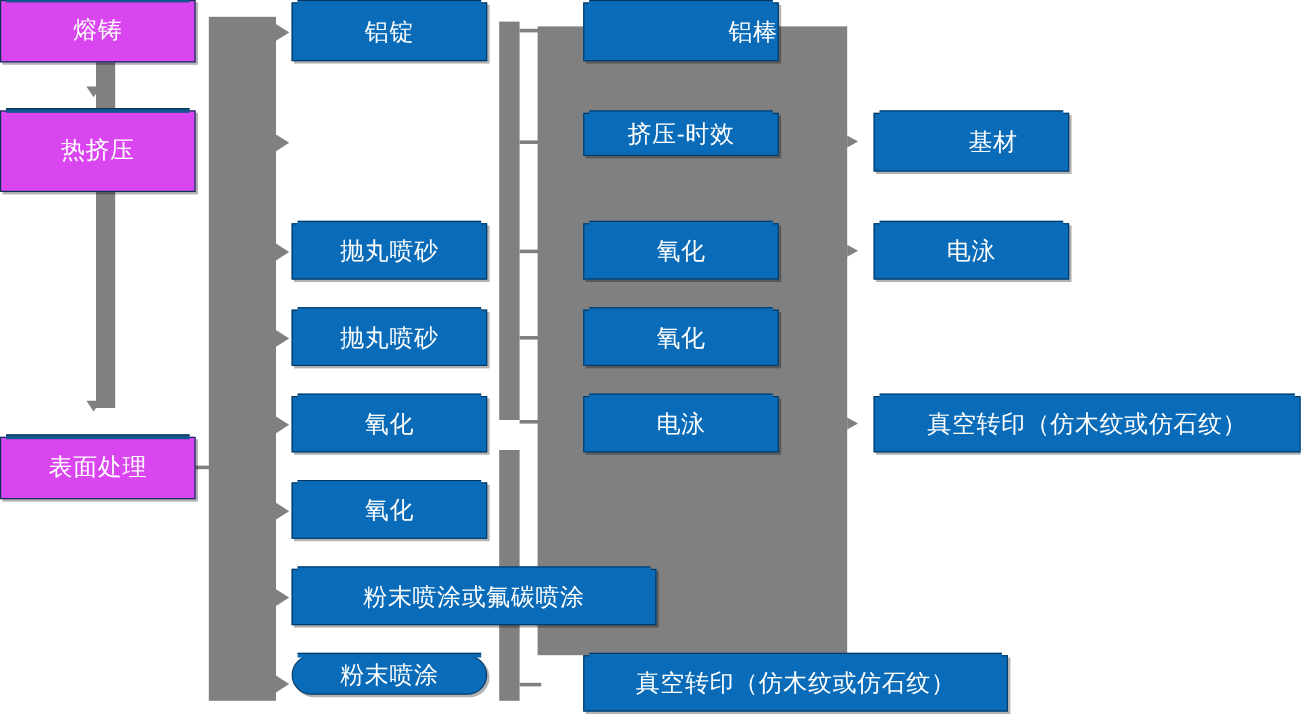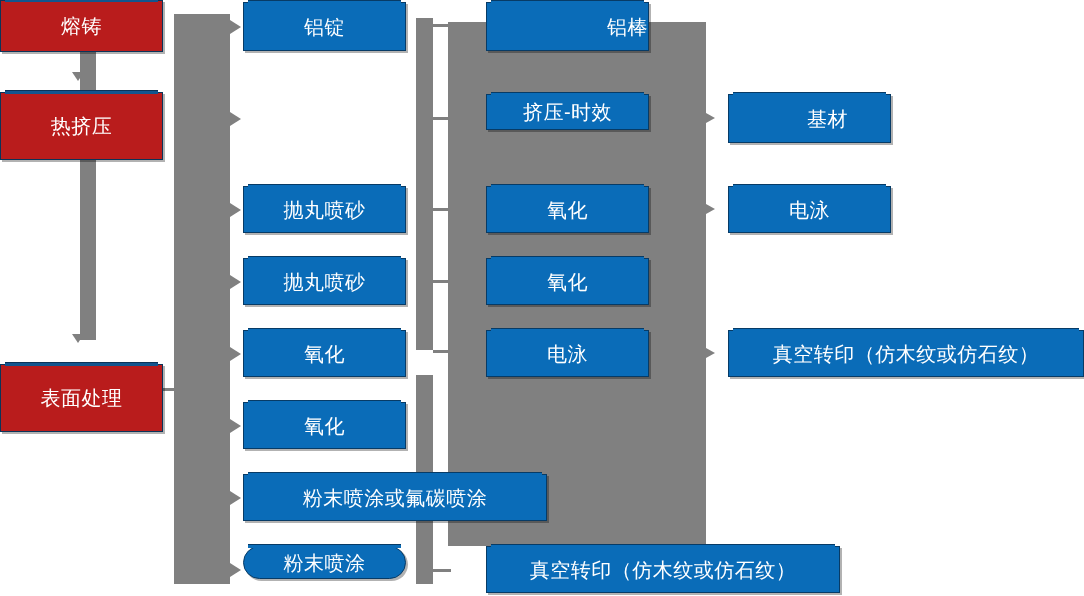--- a/index.html
+++ b/index.html
@@ -62,21 +62,21 @@
     justify-content: center;
     color: #ffffff;
     font-size: 20px;
     line-height: 1;
     letter-spacing: 0.5px;
     border: 1px solid #0a2d4d;
     box-shadow: 2px 2px 0 rgba(0,0,0,0.30);
     white-space: nowrap;
   }
   .box.dark {
-    background: #b91c1c;
+    background: #d946ef;
     border-color: #0b3358;
   }
   .box.bright {
     background: #0a6cb8;
     border-color: #073b66;
   }
   
   .box.bright::before {
     content: "";
     position: absolute;
@@ -135,21 +135,21 @@
   <div class="arrow-right-sm" style="left:706px; top:113px;"></div>
   <div class="arrow-right-sm" style="left:706px; top:204px;"></div>
   <div class="arrow-right-sm" style="left:706px; top:348px;"></div>
 
   <div class="box dark" style="left:0px; top:0px; width:163px; height:52px;">
     <span>熔铸</span>
   </div>
   <div class="box dark" style="left:0px; top:92px; width:163px; height:68px;">
     <span>热挤压</span>
   </div>
-  <div class="box dark" style="left:0px; top:364px; width:163px; height:68px;">
+  <div class="box dark" style="left:0px; top:364px; width:163px; height:52px;">
     <span>表面处理</span>
   </div>
 
   <div class="box bright" style="left:243px; top:2px; width:163px; height:49px;">
     <span>铝锭</span>
   </div>
   <div class="box bright" style="left:243px; top:186px; width:163px; height:47px;">
     <span>抛丸喷砂</span>
   </div>
   <div class="box bright" style="left:243px; top:258px; width:163px; height:47px;">

